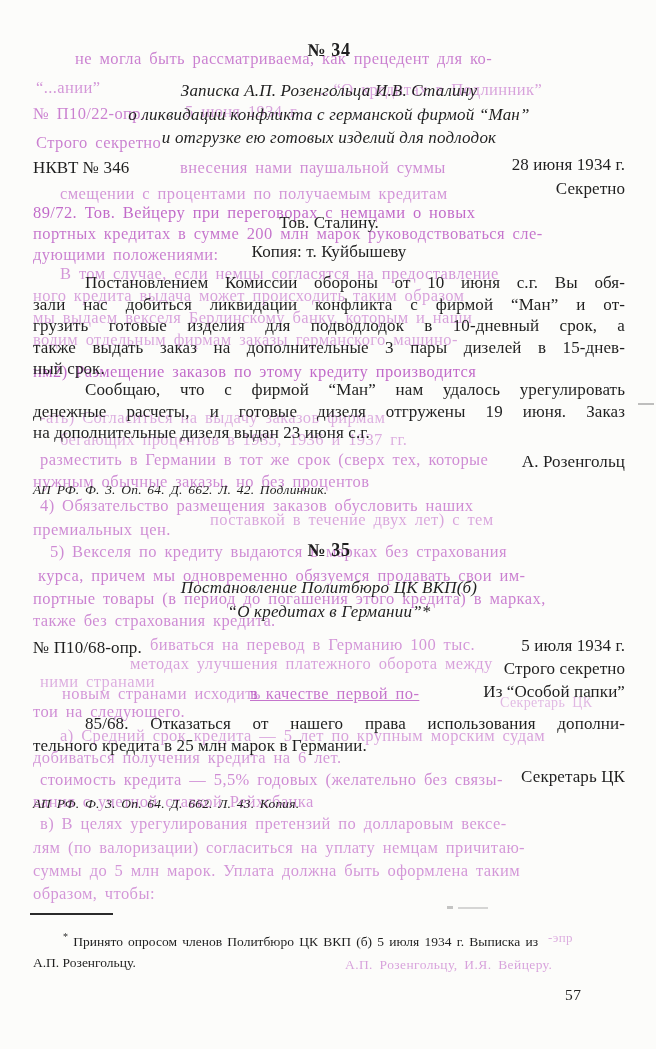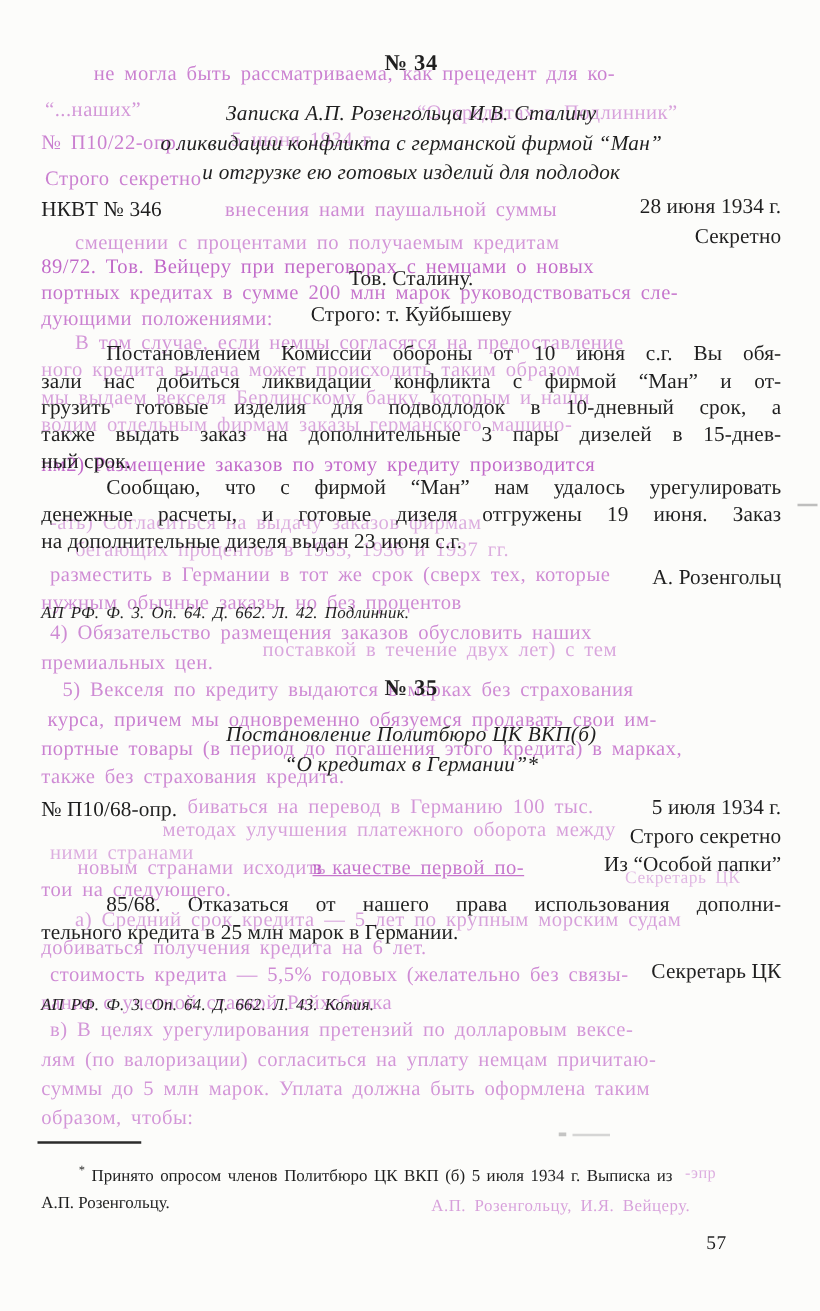--- a/index.html
+++ b/index.html
@@ -39,21 +39,21 @@
   .rule{background:#2b2b2b;height:2px;}
   .artifact{background:#8b8b8b;height:2px;}
 </style>
 </head>
 <body>
 
 <div class="page">
 
   <div class="ghost-layer" id="ghost-layer">
       <div class="bt" style="top: 49px; left: 75px; opacity: 0.55;">не могла быть рассматриваема, как прецедент для ко-</div>
-      <div class="bt" style="top: 78px; left: 36px; opacity: 0.45;">“...наших”</div>
+      <div class="bt" style="top: 78px; left: 36px; opacity: 0.45;">“...ании”</div>
       <div class="bt" style="top: 80px; left: 320px; opacity: 0.4;">...“О кредитах в Подлинник”</div>
       <div class="bt" style="top: 104px; left: 33px; opacity: 0.55;">№ П10/22-опр.</div>
       <div class="bt" style="top: 102px; left: 185px; opacity: 0.4;">5 июня 1934 г.</div>
       <div class="bt" style="top: 133px; left: 36px; opacity: 0.55;">Строго секретно</div>
       <div class="bt" style="top: 158px; left: 180px; opacity: 0.5;">внесения нами паушальной суммы</div>
       <div class="bt" style="top: 184px; left: 60px; opacity: 0.45;">смещении с процентами по получаемым кредитам</div>
       <div class="bt" style="top: 203px; left: 33px; opacity: 0.65;">89/72. Тов. Вейцеру при переговорах с немцами о новых</div>
       <div class="bt" style="top: 224px; left: 33px; opacity: 0.6;">портных кредитах в сумме 200 млн марок руководствоваться сле-</div>
       <div class="bt" style="top: 245px; left: 33px; opacity: 0.55;">дующими положениями:</div>
       <div class="bt" style="top: 264px; left: 60px; opacity: 0.45;">В том случае, если немцы согласятся на предоставление</div>
@@ -99,21 +99,21 @@
       <div>Записка А.П. Розенгольца И.В. Сталину</div>
       <div>о ликвидации конфликта с германской фирмой “Ман”</div>
       <div>и отгрузке ею готовых изделий для подлодок</div>
     </div>
 
     <div class="abs bodytxt" style="left:33px;top:157px">НКВТ № 346</div>
     <div class="abs col rightal bodytxt" style="top:154px">28 июня 1934 г.</div>
     <div class="abs col rightal bodytxt" style="top:178px">Секретно</div>
 
     <div class="abs col center bodytxt" style="top:212px">Тов. Сталину.</div>
-    <div class="abs col center bodytxt" style="top:241px">Строго: т. Куйбышеву</div>
+    <div class="abs col center bodytxt" style="top:241px">Копия: т. Куйбышеву</div>
 
     <div class="abs col bodytxt" style="top:272px">
       <span class="bline first">Постановлением Комиссии обороны от 10 июня с.г. Вы обя-</span>
       <span class="bline">зали нас добиться ликвидации конфликта с фирмой “Ман” и от-</span>
       <span class="bline">грузить готовые изделия для подводлодок в 10-дневный срок, а</span>
       <span class="bline">также выдать заказ на дополнительные 3 пары дизелей в 15-днев-</span>
       <span class="bline last">ный срок.</span>
     </div>
 
     <div class="abs col bodytxt" style="top:379px">

